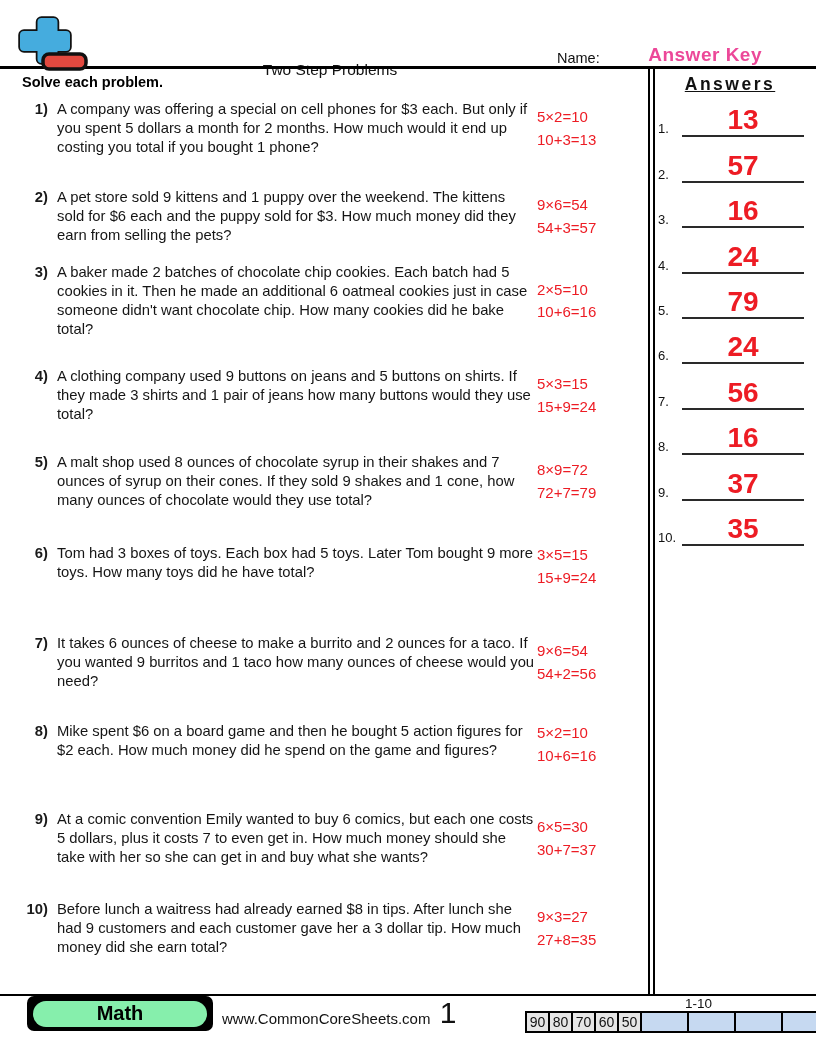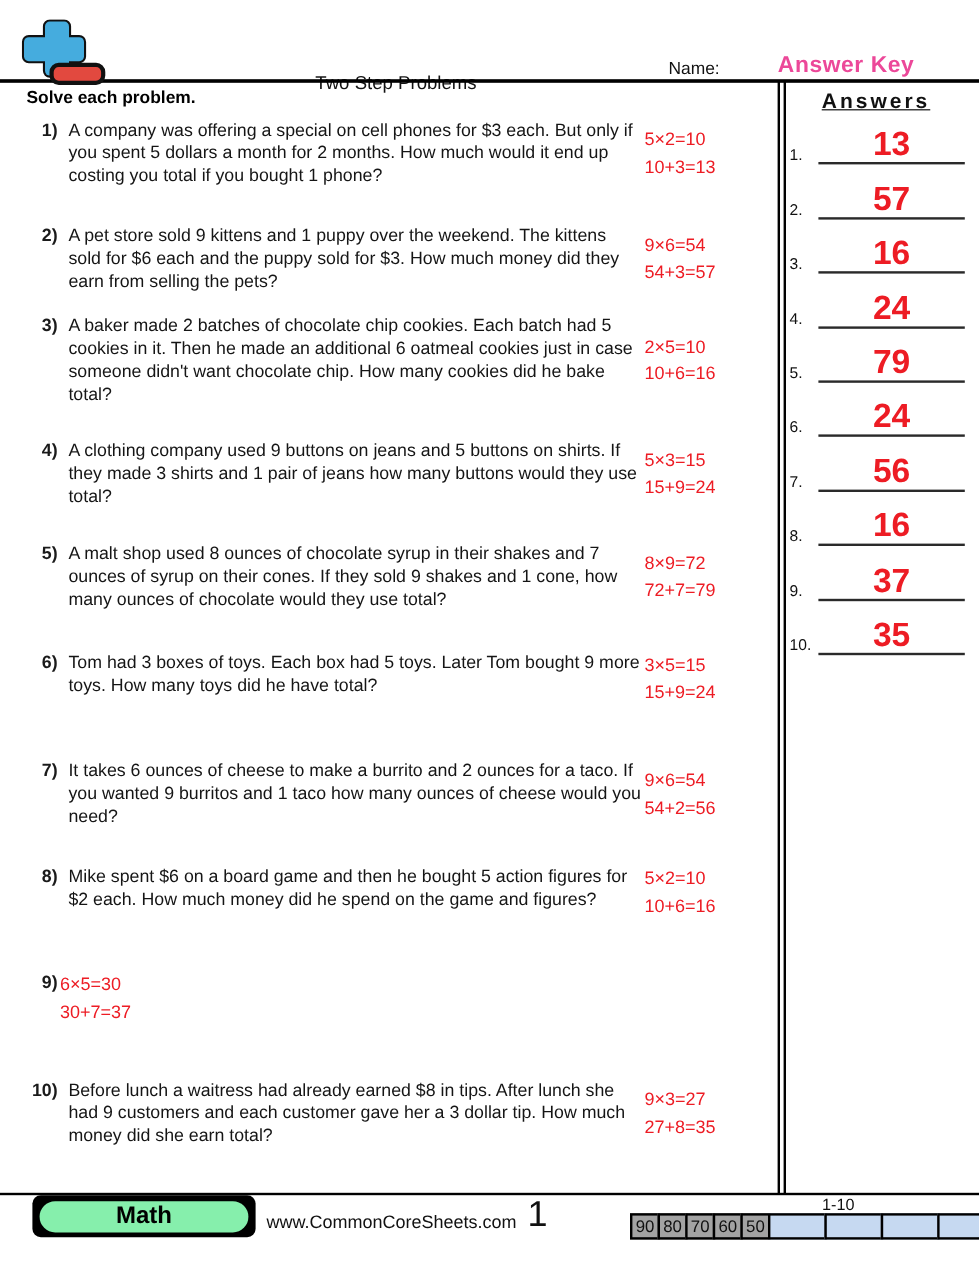--- a/index.html
+++ b/index.html
@@ -78,21 +78,21 @@
     display:flex; align-items:center; justify-content:center;
   }
   .math-badge .pill span { font-size:20px; font-weight:bold; color:#000; }
   .site-url { position:absolute; left:222px; top:1010px; font-size:15px; color:#111; }
   .page-number { position:absolute; left:430px; top:996px; width:36px; text-align:center; font-size:30px; color:#111; }
   .score { position:absolute; left:527px; top:995px; display:flex; align-items:center;flex-direction:column; }
   .score-label { font-size:13.5px; margin-right:7px; padding-top:1px; color:#111; }
   .score-cells { display:flex; }
   .score-cell {
     width:25px; height:22px; border:2px solid #000; margin-left:-2px;
-    text-align:center; font-size:14px; line-height:18px; background:#a3a3a3; color:#111;
+    text-align:center; font-size:14px; line-height:18px; background:#e5e5e5; color:#111;
   }
   .score-cells .score-cell:nth-child(n+6){ background:#c6d9f1;padding-left:45px; }
 </style>
 </head>
 <body>
 
 <div class="page">
 
   <svg class="logo" width="72" height="56" viewBox="0 0 72 56">
     <rect x="19.5" y="2" width="20" height="45" rx="4" fill="none" stroke="#111" stroke-width="3.5"></rect>
@@ -169,20 +169,21 @@
     <div class="problem">
       <div class="pnum">8)</div>
       <div class="ptext">Mike spent $6 on a board game and then he bought 5 action figures for $2 each. How much money did he spend on the game and figures?</div>
       <div class="pwork">
         <div>5×2=10</div>
         <div>10+6=16</div>
       </div>
     </div>
     <div class="problem">
       <div class="pnum">9)</div>
+      <div class="ptext">At a comic convention Emily wanted to buy 6 comics, but each one costs 5 dollars, plus it costs 7 to even get in. How much money should she take with her so she can get in and buy what she wants?</div>
       <div class="pwork">
         <div>6×5=30</div>
         <div>30+7=37</div>
       </div>
     </div>
     <div class="problem">
       <div class="pnum">10)</div>
       <div class="ptext">Before lunch a waitress had already earned $8 in tips. After lunch she had 9 customers and each customer gave her a 3 dollar tip. How much money did she earn total?</div>
       <div class="pwork">
         <div>9×3=27</div>

